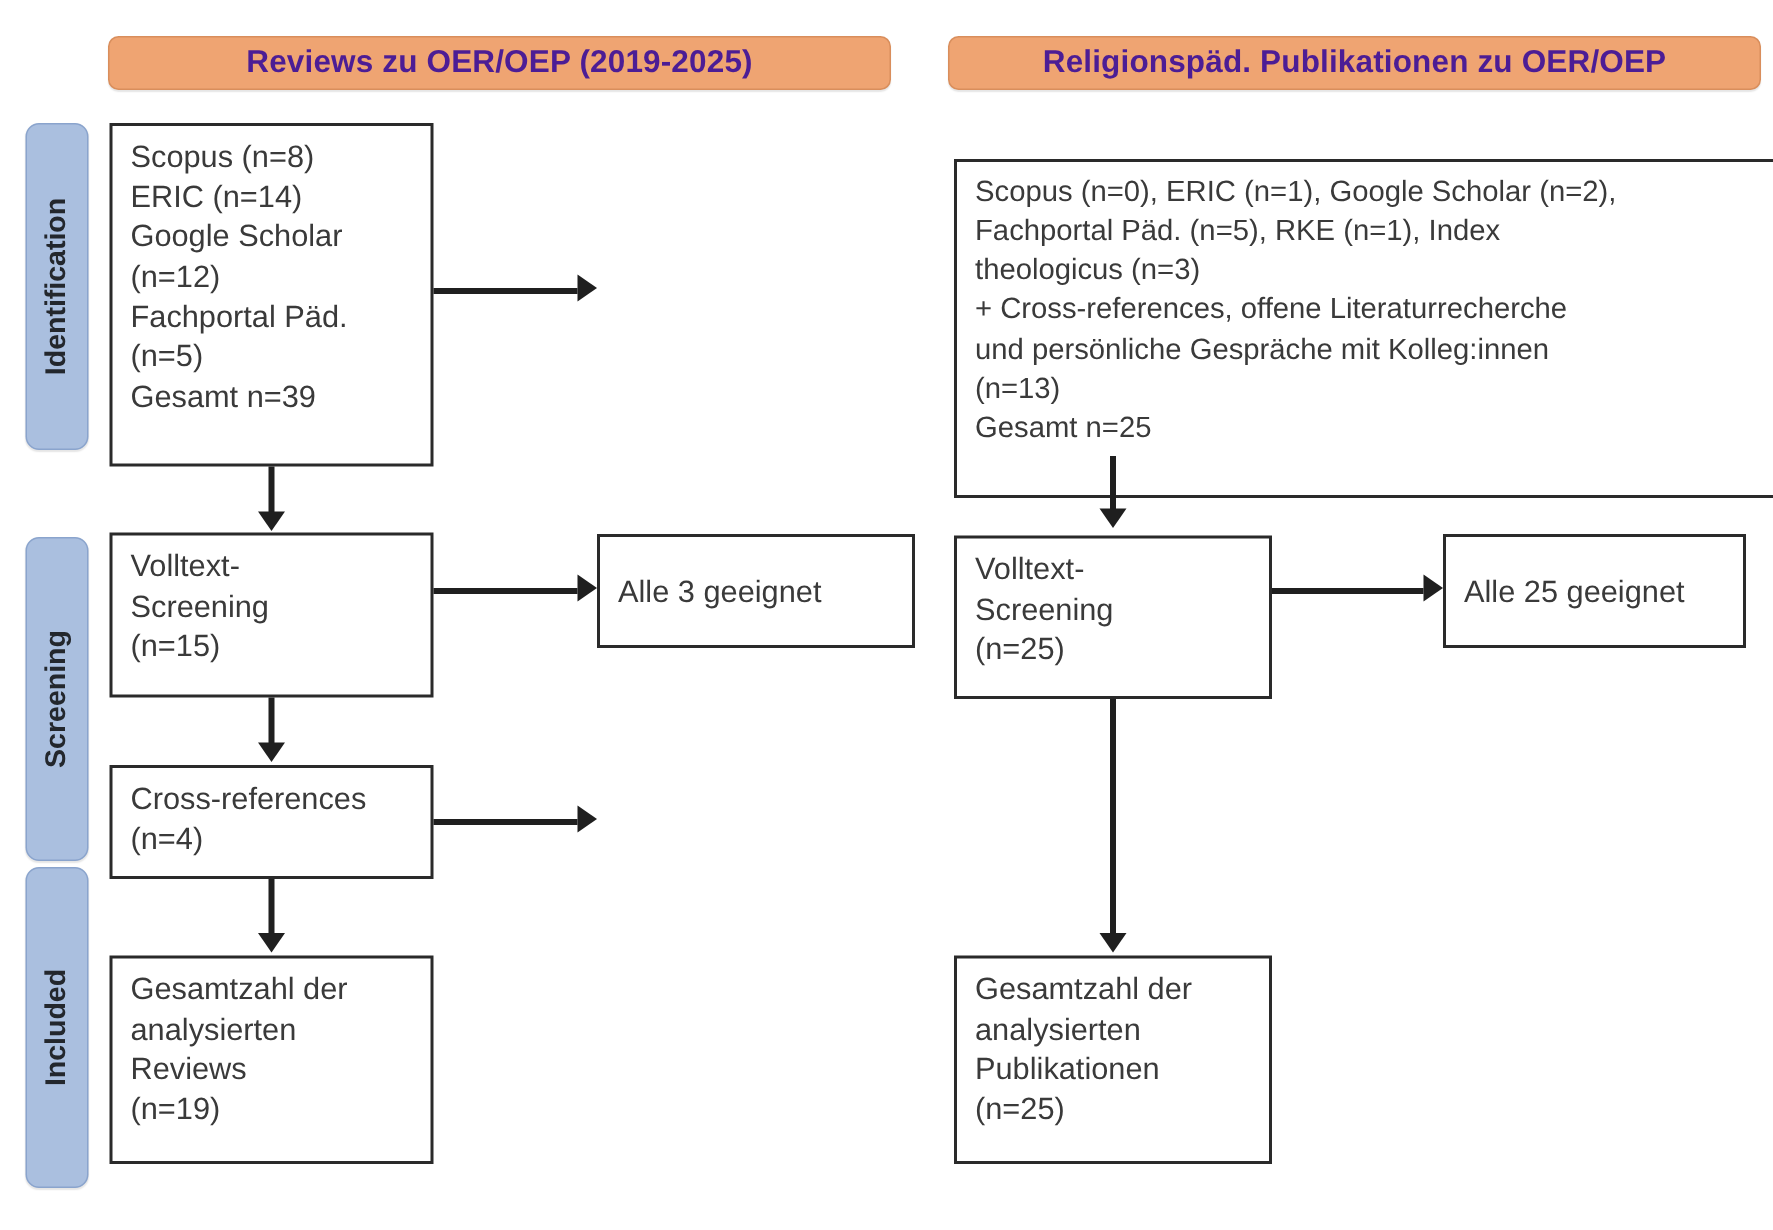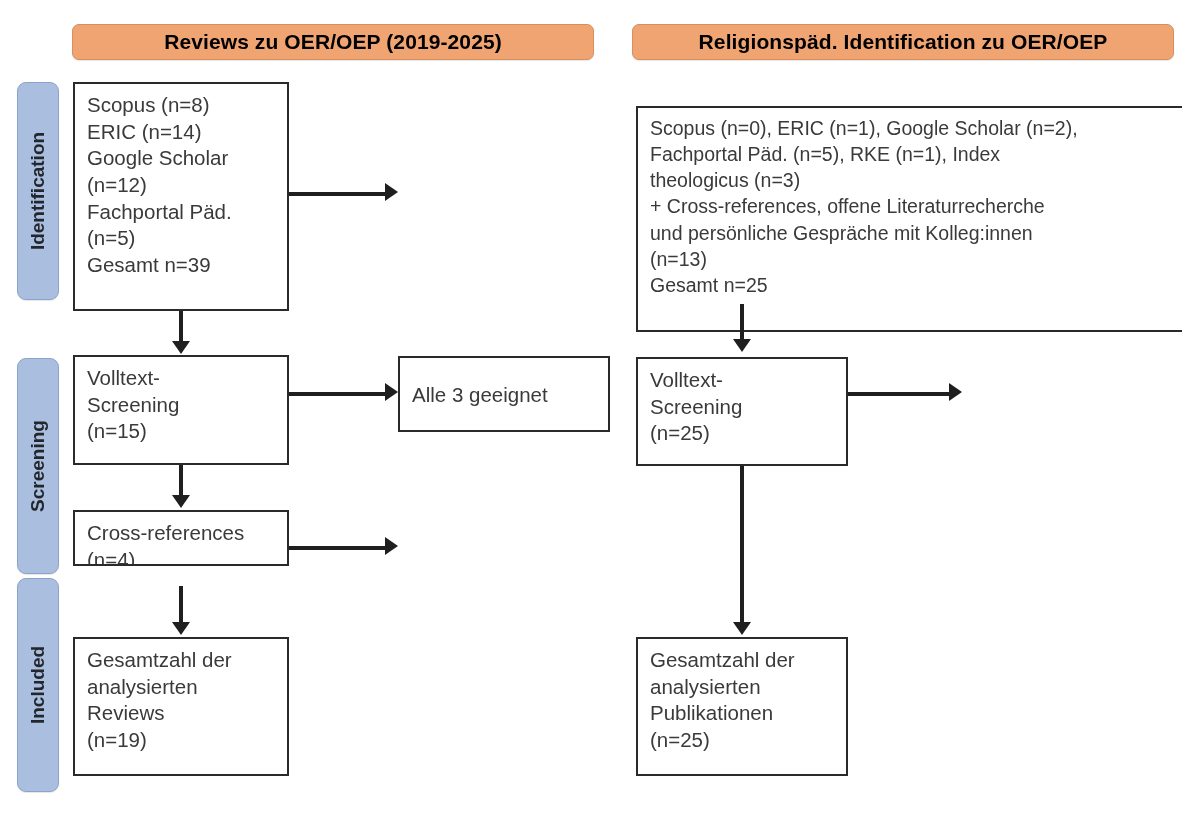--- a/index.html
+++ b/index.html
@@ -10,21 +10,21 @@
   }
   #stage{position:absolute;left:0;top:0;width:1182px;height:820px;}
 
   
   .col-header{
     position:absolute;
     background:#efa472;
     border:1px solid #d98e5c;
     border-radius:7px;
     display:flex;align-items:center;justify-content:center;
-    font-weight:bold;font-size:21px;color:#000000;
+    font-weight:bold;font-size:21px;color:#4c1d95;
     letter-spacing:.1px;
     box-shadow:0 1px 1px rgba(0,0,0,.10);
   }
 
   
   .stage-pill{
     position:absolute;
     width:40px;
     background:#aabfdf;
     border:1px solid #8aa4cd;
@@ -72,21 +72,21 @@
     border-left:13px solid #1f1f1f;
   }
 </style>
 </head>
 <body>
 
 <div id="stage">
 
   <div class="col-header" style="left:72px;top:24px;width:520px;height:34px;">Reviews zu OER/OEP (2019-2025)</div>
 
-  <div class="col-header" style="left:632px;top:24px;width:540px;height:34px;">Religionspäd. Identification zu OER/OEP</div>
+  <div class="col-header" style="left:632px;top:24px;width:540px;height:34px;">Religionspäd. Publikationen zu OER/OEP</div>
 
   <div class="stage-pill" style="left:17px;top:82px;height:216px;">
     <span>Identification</span>
   </div>
 
   <div class="stage-pill" style="left:17px;top:358px;height:214px;">
     <span>Screening</span>
   </div>
 
   <div class="stage-pill" style="left:17px;top:578px;height:212px;">
@@ -101,41 +101,42 @@
 (n=5)
 Gesamt n=39</div>
 
 
   <div class="box" style="left:73px;top:355px;width:216px;height:110px;">Volltext-
 Screening
 (n=15)</div>
 
   <div class="box vcenter" style="left:398px;top:356px;width:212px;height:76px;">Alle 3 geeignet</div>
 
-  <div class="box" style="left:73px;top:510px;width:216px;height:56px;">Cross-references
+  <div class="box" style="left:73px;top:510px;width:216px;height:76px;">Cross-references
 (n=4)</div>
 
 
   <div class="box" style="left:73px;top:637px;width:216px;height:139px;">Gesamtzahl der
 analysierten
 Reviews
 (n=19)</div>
 
   <div class="box dense" style="left:636px;top:78px;width:628px;height:226px;margin-top:28px;">Scopus (n=0), ERIC (n=1), Google Scholar (n=2),
 Fachportal Päd. (n=5), RKE (n=1), Index
 theologicus (n=3)
 + Cross-references, offene Literaturrecherche
 und persönliche Gespräche mit Kolleg:innen
 (n=13)
 Gesamt n=25</div>
 
   <div class="box" style="left:636px;top:357px;width:212px;height:109px;">Volltext-
 Screening
 (n=25)</div>
 
+  <div class="box vcenter" style="left:962px;top:356px;width:202px;height:76px;">Alle 25 geeignet</div>
 
   <div class="box" style="left:636px;top:637px;width:212px;height:139px;">Gesamtzahl der
 analysierten
 Publikationen
 (n=25)</div>
 
   <div class="hline" style="left:289px;top:192px;width:96px;"></div>
   <div class="arrow-right" style="left:385px;top:183px;"></div>
 
   <div class="vline" style="left:179px;top:311px;height:32px;"></div>

